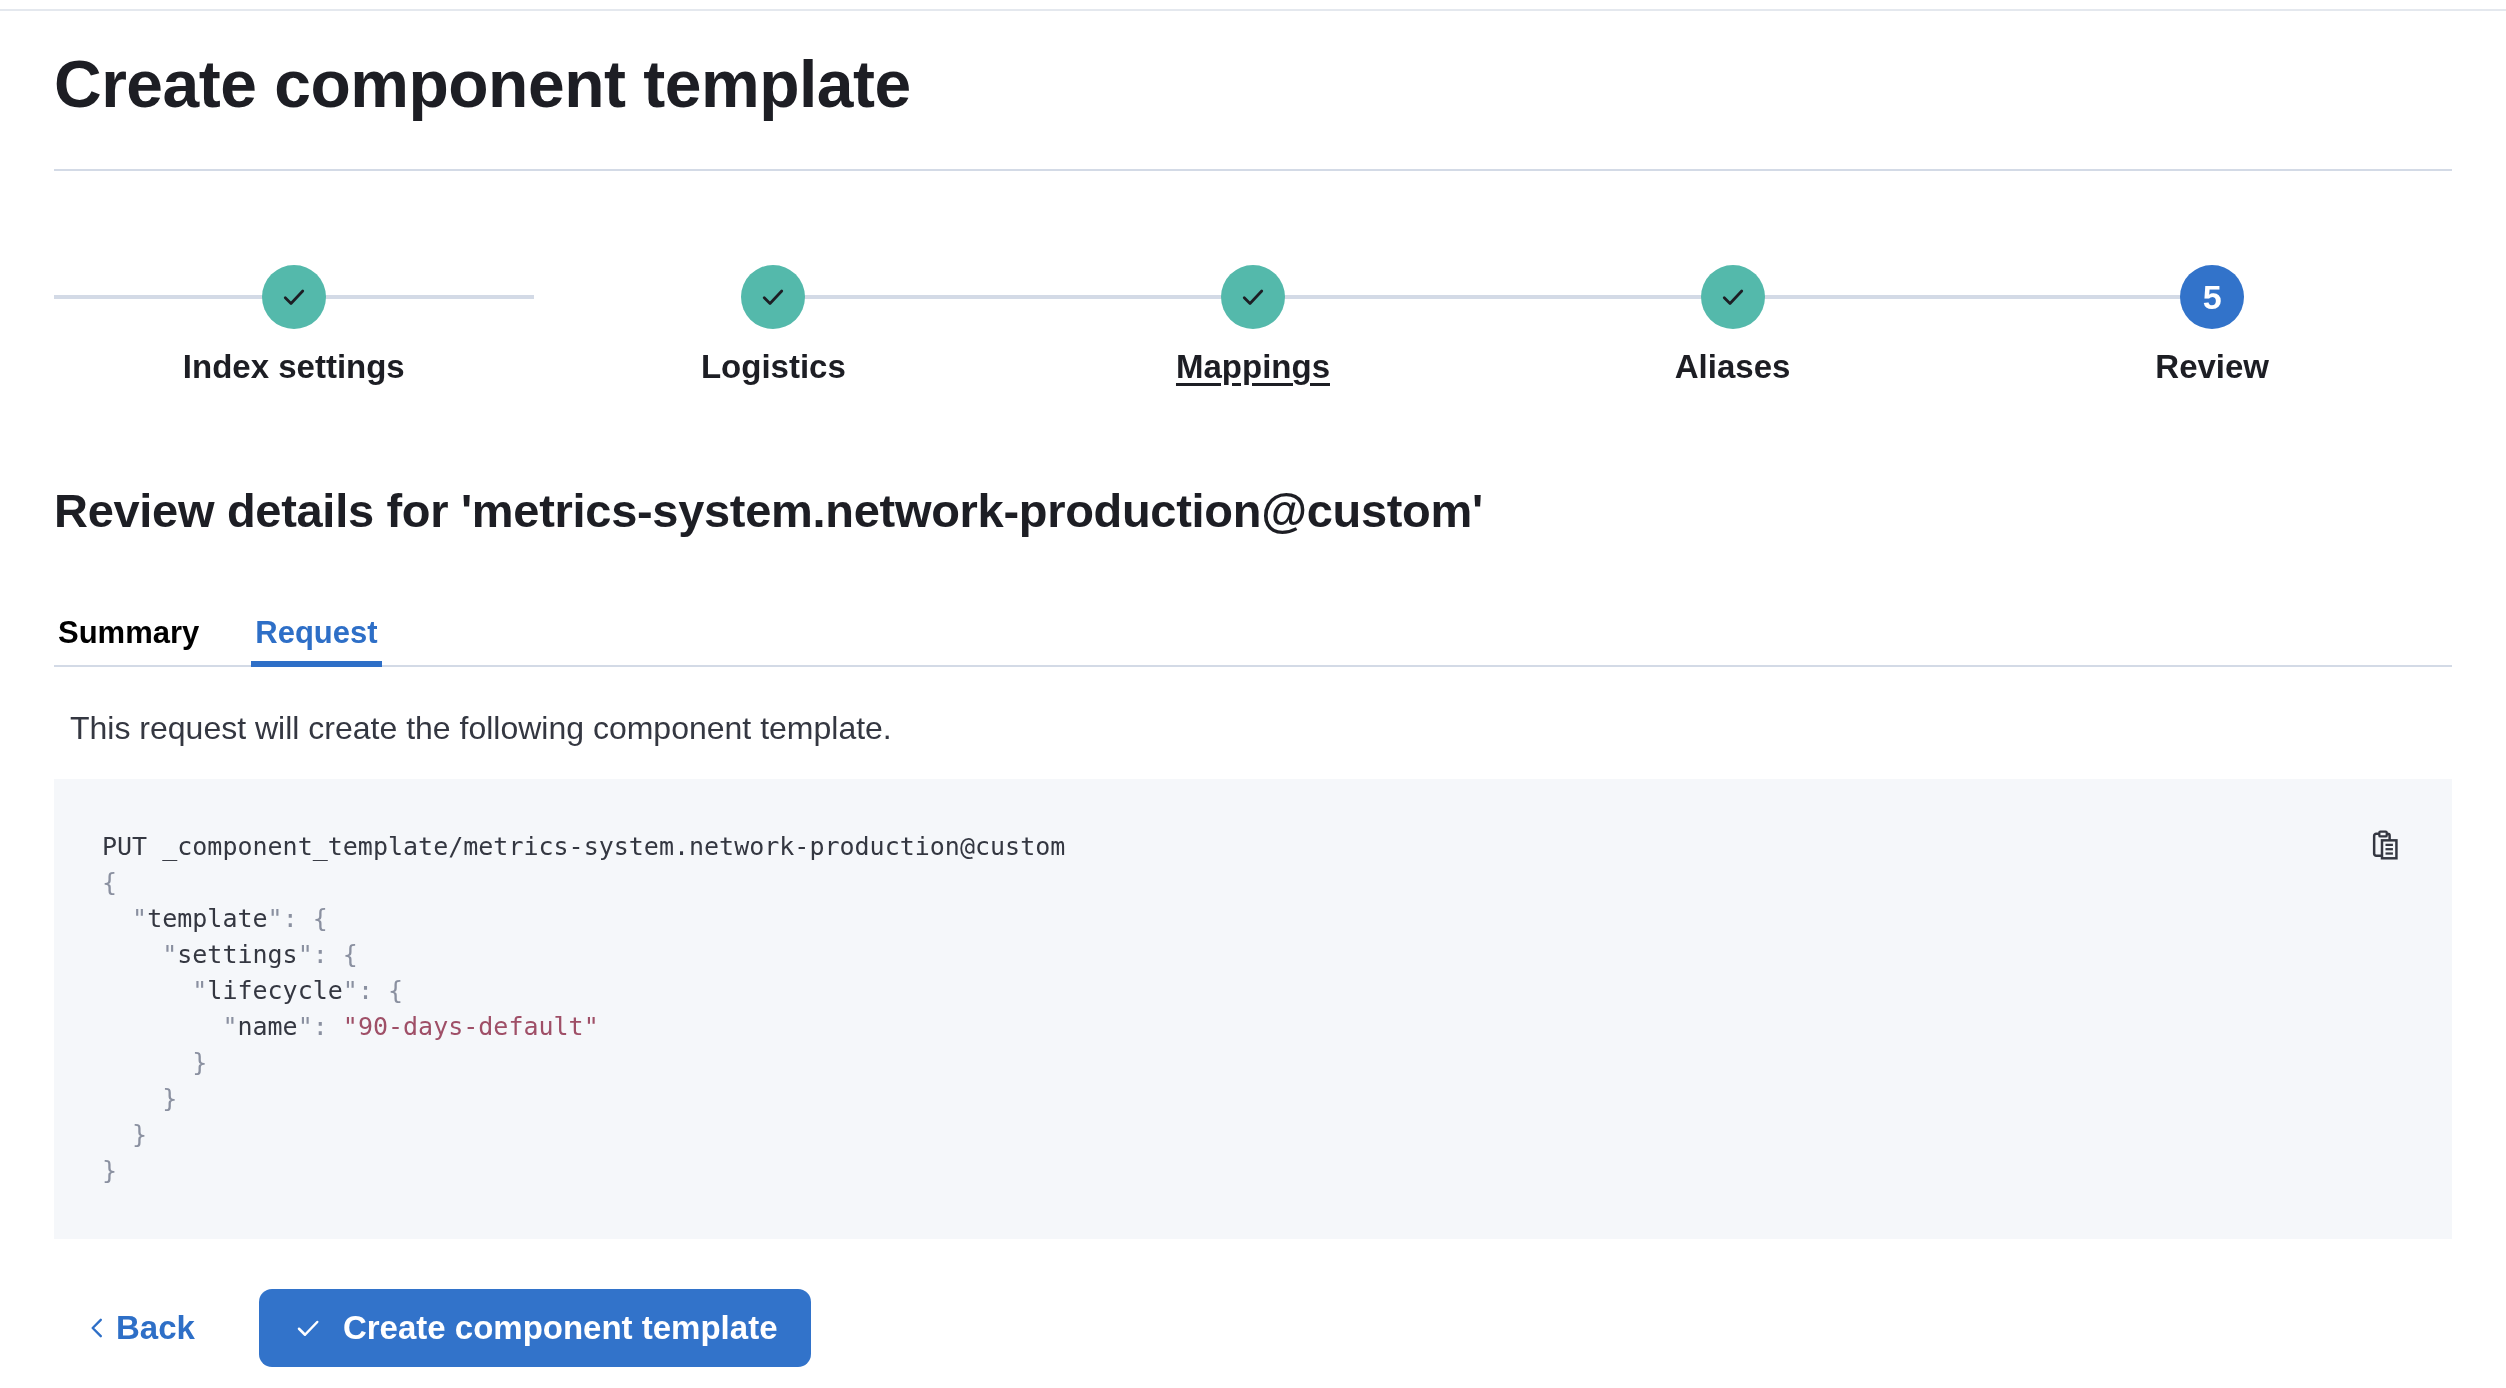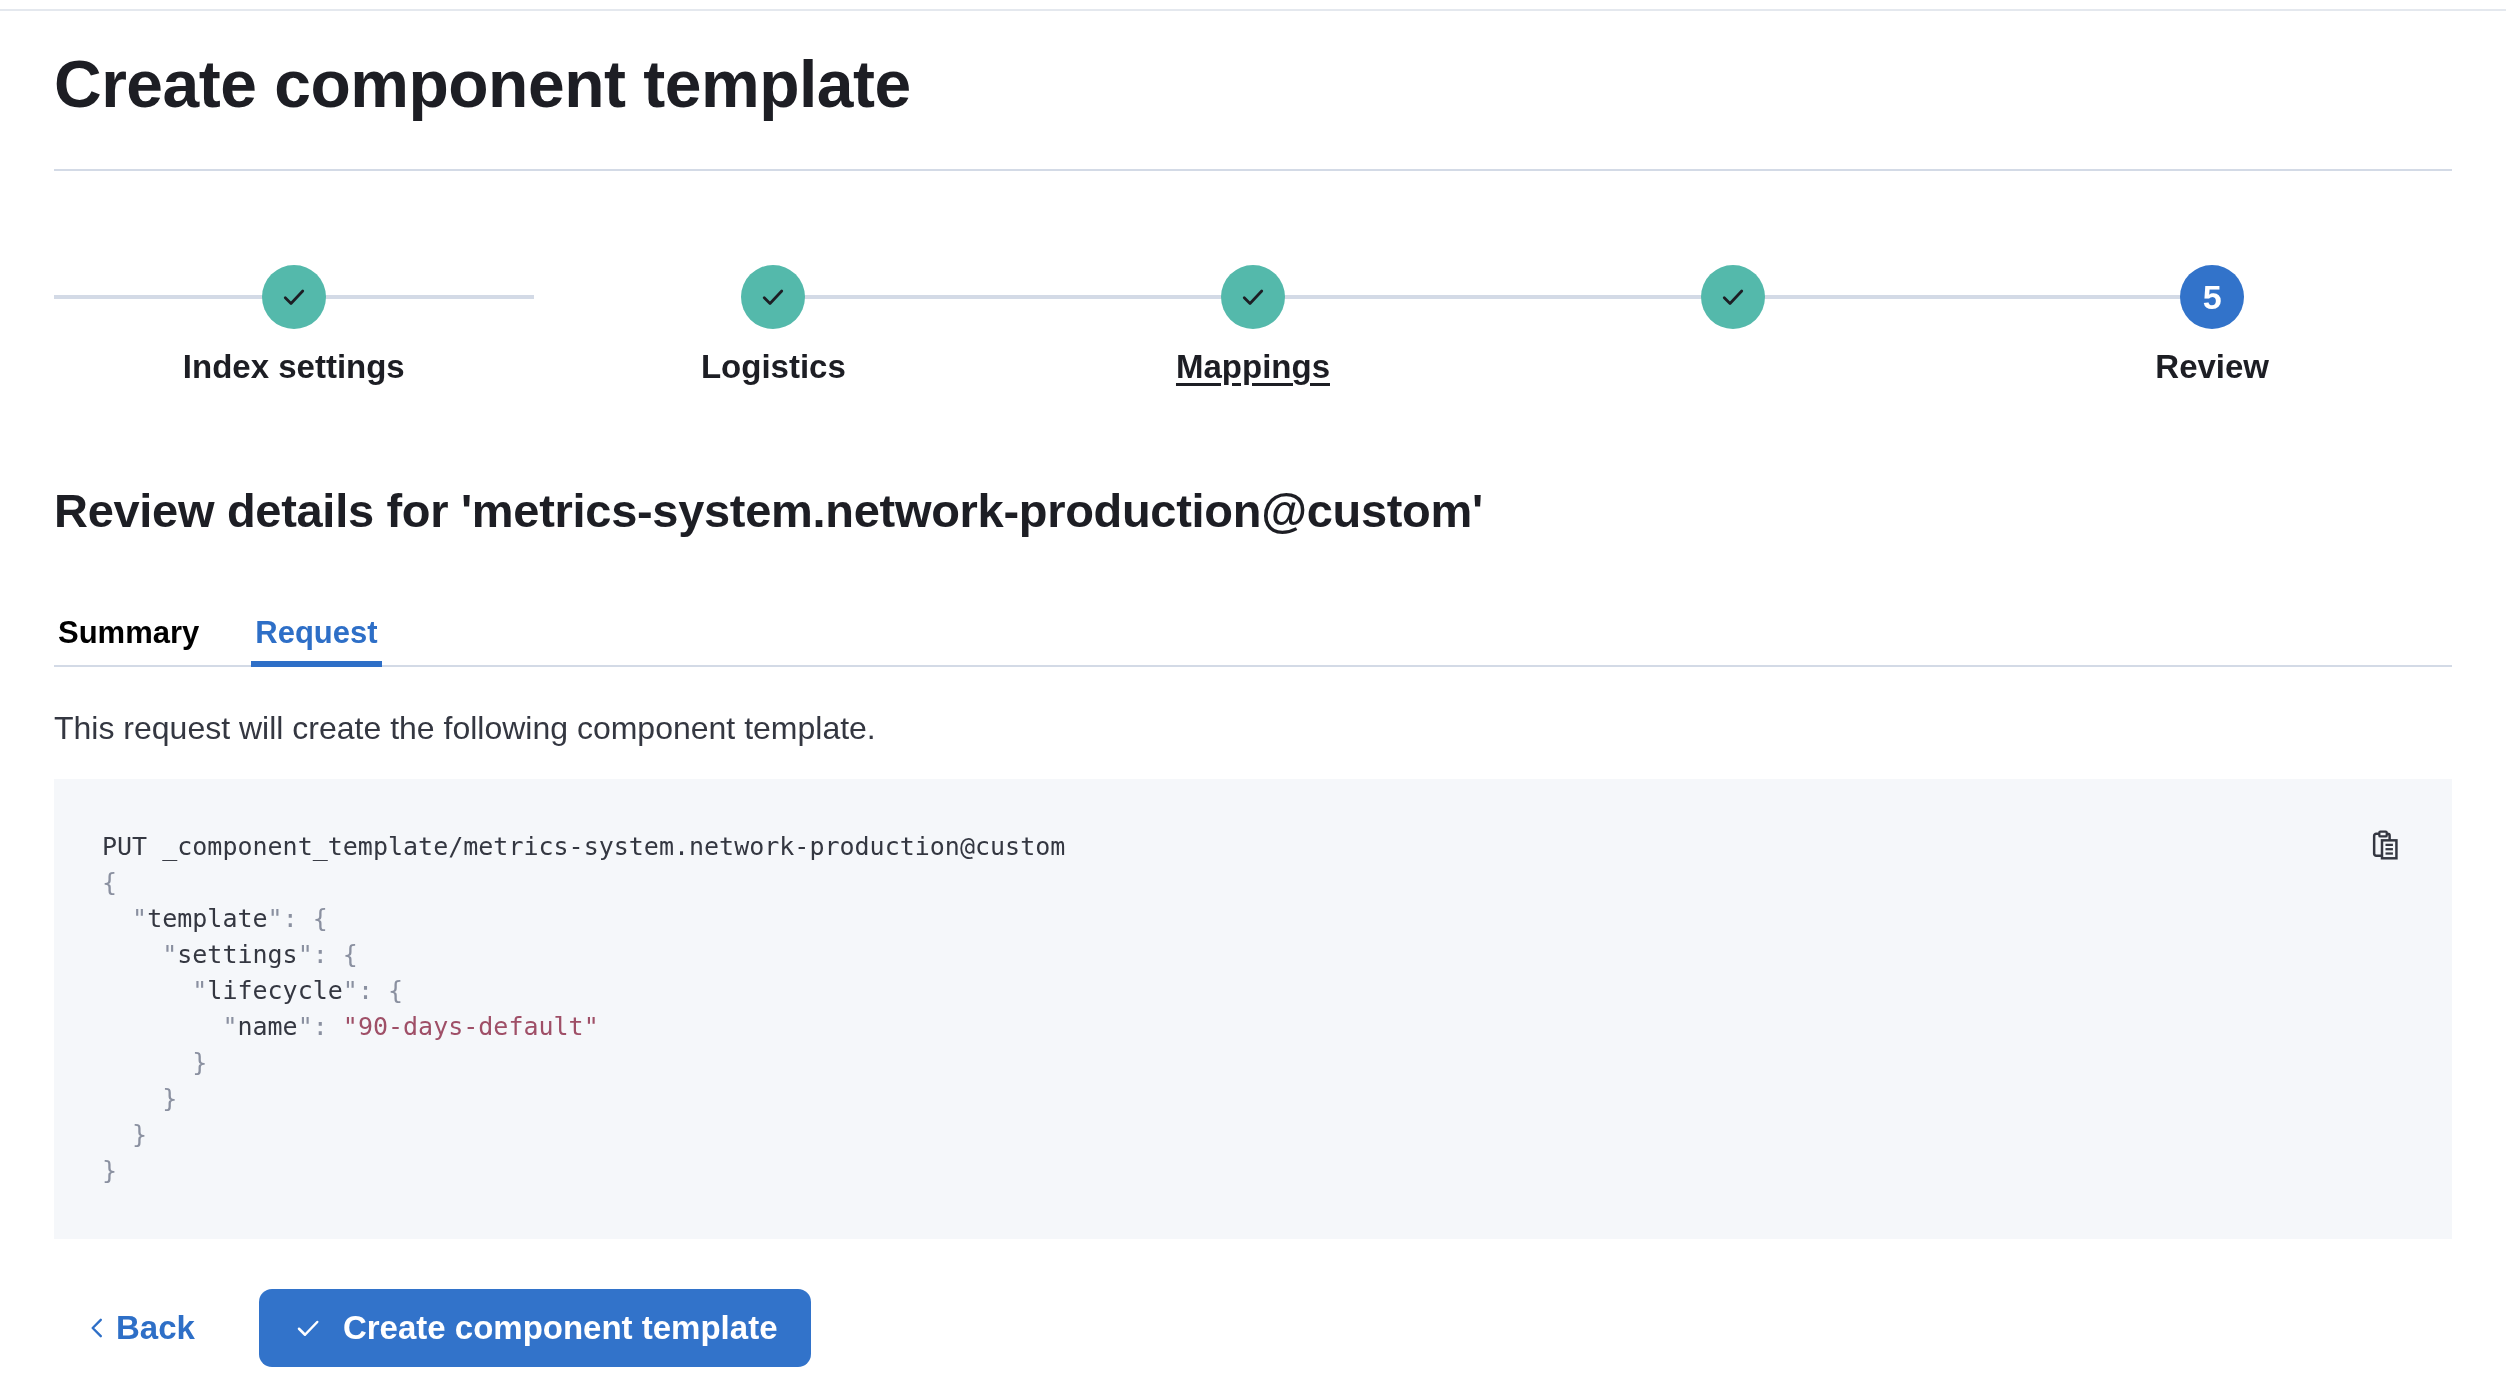--- a/index.html
+++ b/index.html
@@ -58,21 +58,21 @@
     padding: 0 4px 12px; font-size: 31px; line-height: 40px; font-weight: 700;
     color: #000000; position: relative; cursor: pointer;
   }
   .tab.active { color: #2E6FC7; }
   .tab.active::after {
     content: ""; position: absolute; left: 0; right: 0; bottom: -2px;
     height: 6px; background: #2E6FC7;
   }
 
   
-  .request-description { margin: 40px 0 0; font-size: 32px; line-height: 42px; color: #343741; }
+  .request-description { margin: 40px 16px 0; font-size: 32px; line-height: 42px; color: #343741; }
 
   
   .code-block {
     margin-top: 30px; background: #F5F7FA;
     padding: 50px 48px; position: relative;
   }
   .code-line {
     font-family: "DejaVu Sans Mono", "Liberation Mono", monospace;
     font-size: 25px; line-height: 36px; white-space: pre; color: #343741;
   }
@@ -142,20 +142,21 @@
         <div class="step-label underlined">Mappings</div>
       </div>
       <div class="step">
         <div class="connector left"></div>
         <div class="connector right"></div>
         <div class="step-circle complete">
           <svg width="30" height="30" viewBox="0 0 24 24">
             <path d="M5 12.6l4.6 4.6L19 7.2" fill="none" stroke="#1D1E24" stroke-width="2.2" stroke-linecap="round" stroke-linejoin="round"></path>
           </svg>
         </div>
+        <div class="step-label">Aliases</div>
       </div>
       <div class="step">
         <div class="connector left"></div>
         <div class="step-circle current">5</div>
         <div class="step-label">Review</div>
       </div>
     </div>
 
   <h2 class="review-heading">Review details for 'metrics-system.network-production@custom'</h2>
 

